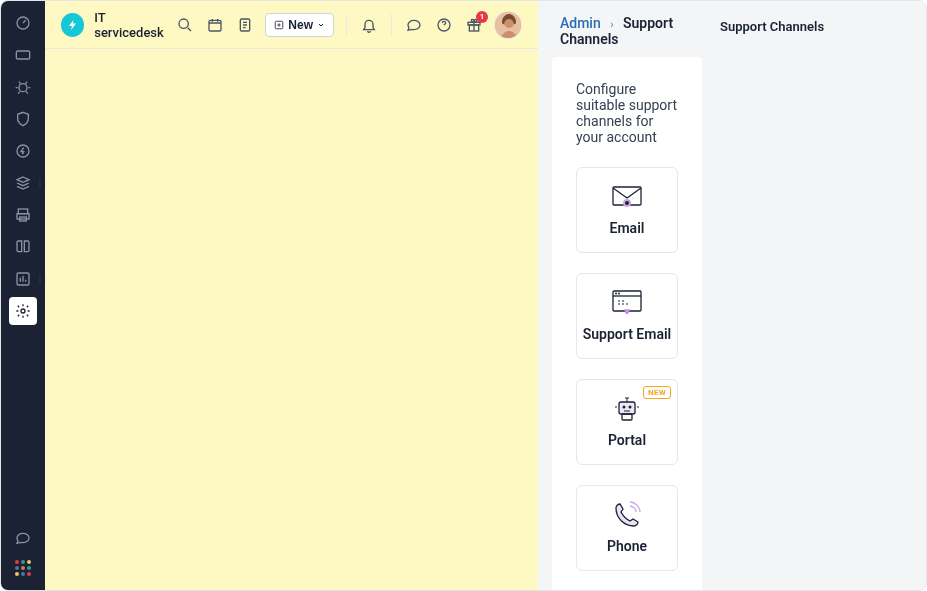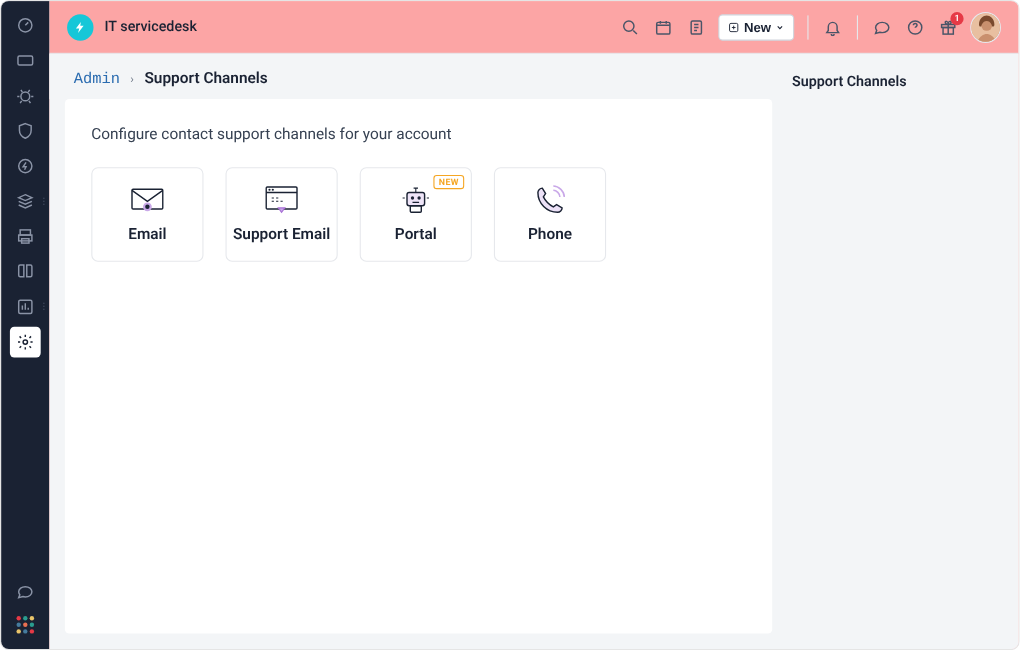--- a/index.html
+++ b/index.html
@@ -66,22 +66,21 @@
     display: grid;
     grid-template-columns: repeat(3, 4px);
     grid-template-rows: repeat(3, 4px);
     gap: 2px;
   }
   .grid-dots span { width:4px; height:4px; border-radius:50%; }
   
   .main {
     flex: 1;
     display: flex;
-    flex-direction: column;
-    background: #fca5a5;
+    background: #fef9c3;
   }
   
   .topbar {
     height: 48px;
     border-bottom: 1px solid #e6e8ec;
     display: flex;
     align-items: center;
     padding: 0 16px;
   }
   .brand-badge {
@@ -175,21 +174,20 @@
   .breadcrumb {
     padding: 14px 22px 10px;
     font-size: 14px;
     color: #1a2233;
     background: #f3f5f7;
   }
   .breadcrumb a {
     color: #2b6cb0;
     text-decoration: none;
     font-weight: 500;
-    font-family: Liberation Mono, monospace;
   }
   .breadcrumb .sep { color: #707a8a; margin: 0 6px; font-size: 11px;}
   .breadcrumb .current { font-weight: 600; }
   .panel {
     background: #fff;
     margin: 0 14px 14px 14px;
     border-radius: 4px;
     padding: 24px;
     flex: 1;
   }
@@ -421,21 +419,21 @@
 
     <div class="body-area">
       <div class="content-col">
         <div class="breadcrumb">
           <a href="#">Admin</a>
           <span class="sep">›</span>
           <span class="current">Support Channels</span>
         </div>
 
         <div class="panel">
-          <div class="panel-desc">Configure contact support channels for your account</div>
+          <div class="panel-desc">Configure suitable support channels for your account</div>
 
           <div class="cards">
 
             <div class="card">
               <div class="card-icon">
                 <svg width="30" height="22" viewBox="0 0 30 22" fill="none">
                     <rect x="1" y="1" width="28" height="18" rx="1" stroke="#1a2233" stroke-width="1.3"></rect>
                     <path d="M1 2l14 10L29 2" stroke="#1a2233" stroke-width="1.3"></path>
                     <circle cx="15" cy="17" r="4" fill="#c9a8e8"></circle>
                     <circle cx="15" cy="17" r="2" fill="#1a2233"></circle>

